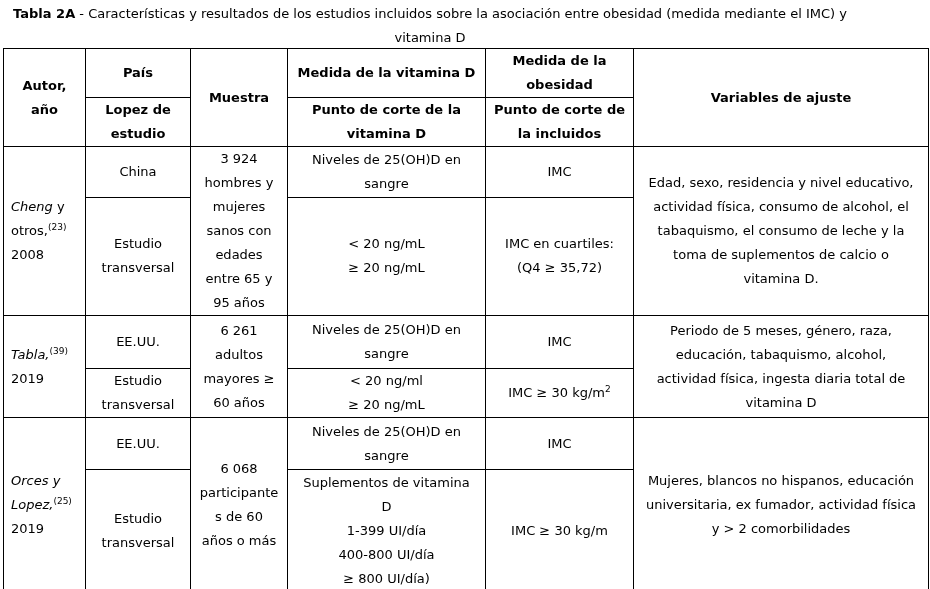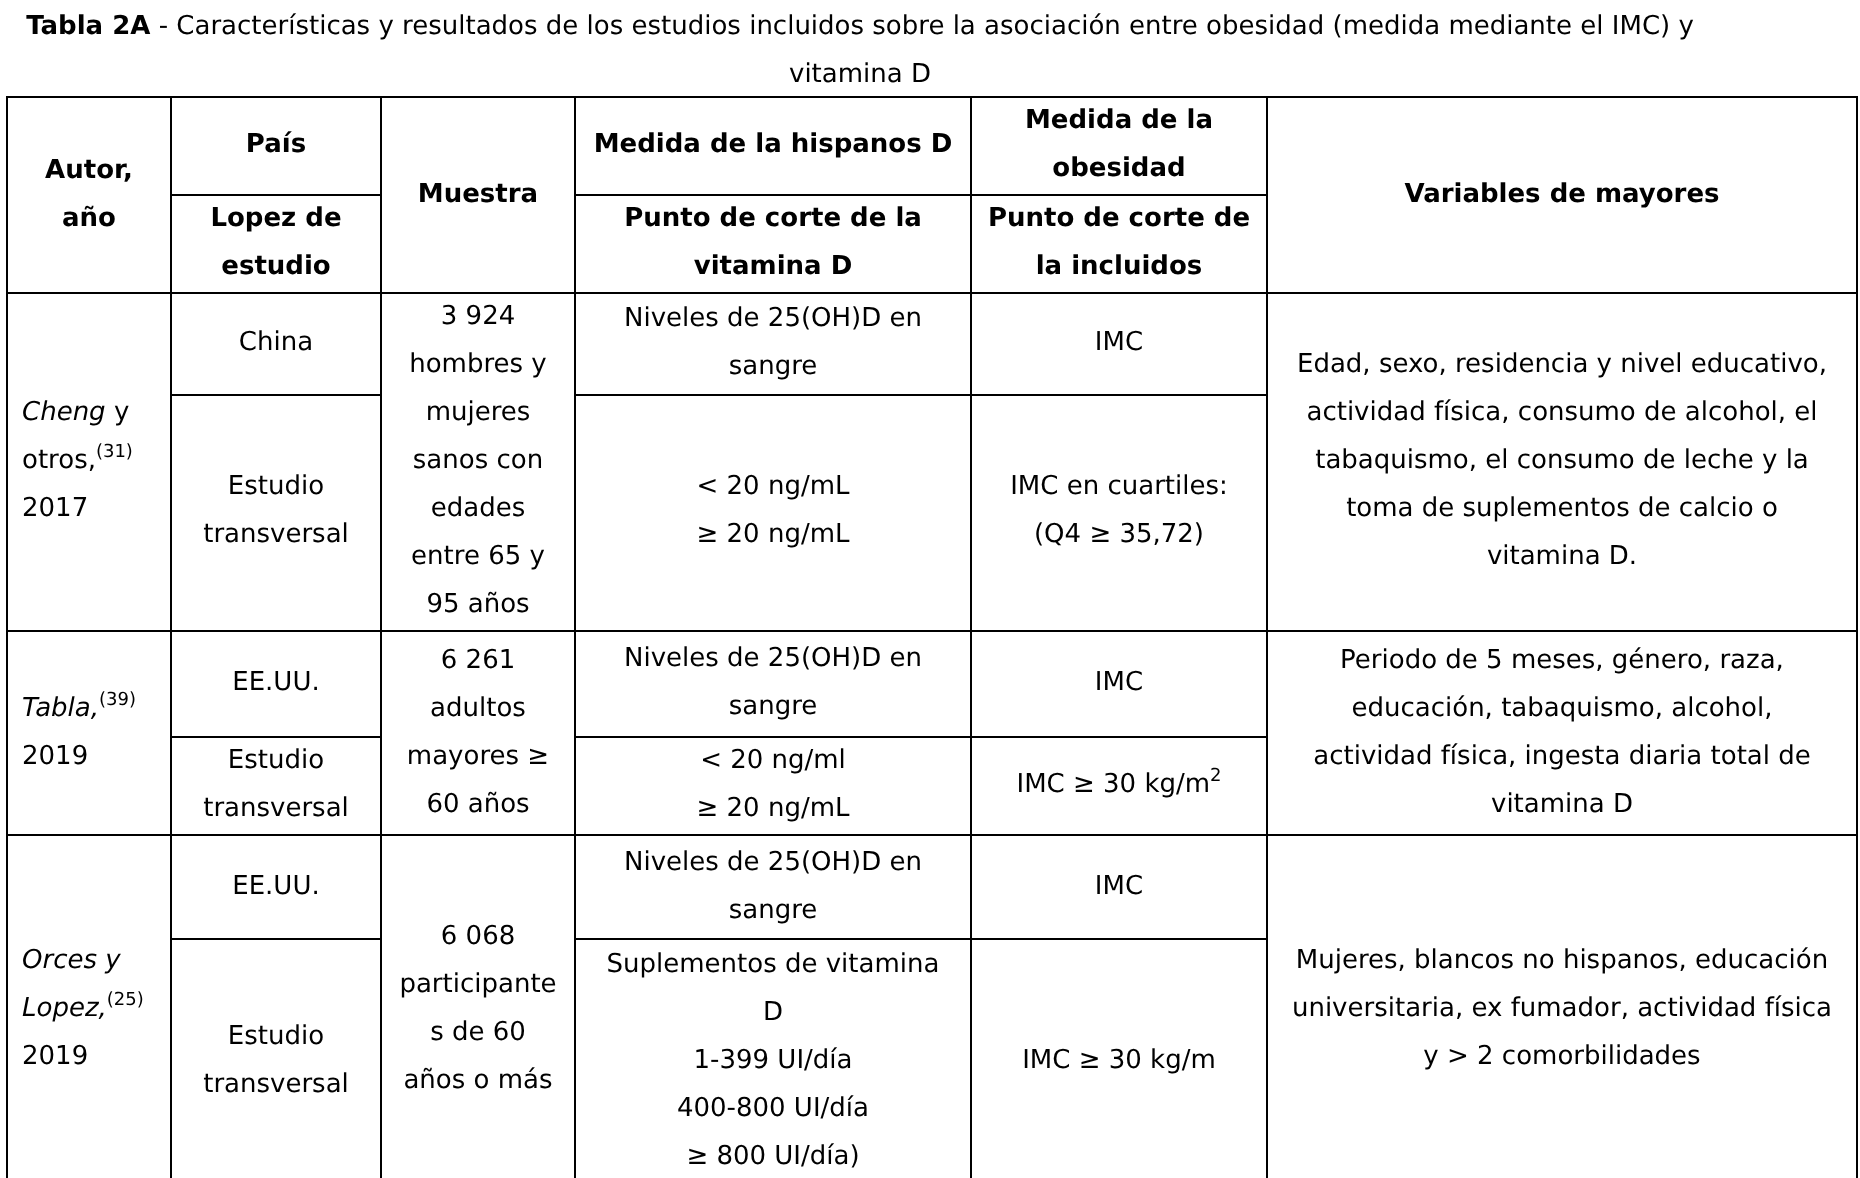--- a/index.html
+++ b/index.html
@@ -77,40 +77,40 @@
       <col class="c4">
       <col class="c5">
       <col class="c6">
   </colgroup>
   <thead>
     <tr class="hA">
       <th rowspan="2">Autor,
 año</th>
       <th>País</th>
       <th rowspan="2">Muestra</th>
-      <th>Medida de la hispanos D</th>
+      <th>Medida de la vitamina D</th>
       <th>Medida de la
 obesidad</th>
-      <th rowspan="2">Variables de mayores</th>
+      <th rowspan="2">Variables de ajuste</th>
     </tr>
     <tr class="hB">
       <th>Lopez de
 estudio</th>
       <th>Punto de corte de la
 vitamina D</th>
       <th>Punto de corte de
 la incluidos</th>
     </tr>
   </thead>
   <tbody>
 
     <tr class="r1a">
       <td rowspan="2" class="author">
-        <div><span class="it">Cheng</span><span> y otros,</span><sup>(31)</sup></div>
-        <div>2017</div>
+        <div><span class="it">Cheng</span><span> y otros,</span><sup>(23)</sup></div>
+        <div>2008</div>
       </td>
       <td>China</td>
       <td rowspan="2">3 924
 hombres y
 mujeres
 sanos con
 edades
 entre 65 y
 95 años</td>
       <td>Niveles de 25(OH)D en

